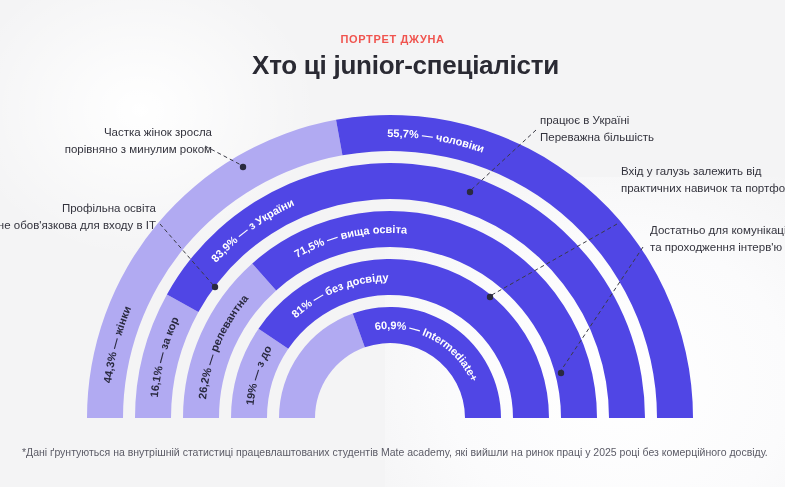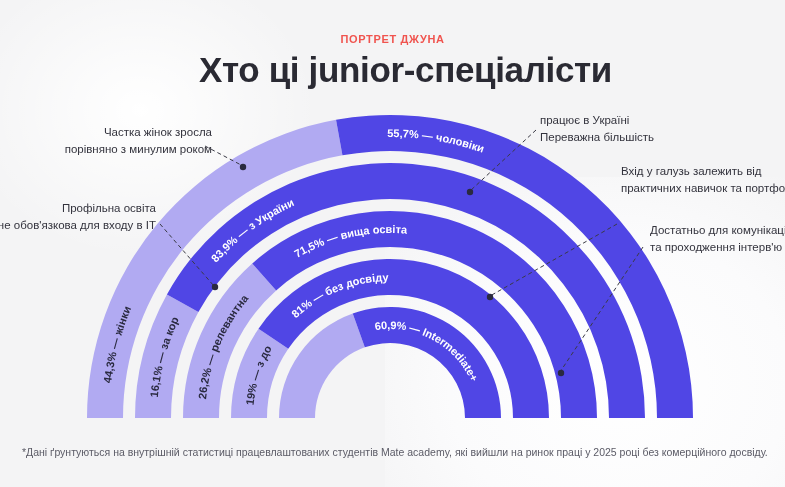--- a/index.html
+++ b/index.html
@@ -24,21 +24,21 @@
   }
 
   
   .kicker{
     position:absolute;top:33px;left:0;right:0;text-align:center;
     font-size:11px;font-weight:bold;letter-spacing:.06em;color:#F0544F;
     text-transform:uppercase;
   }
   .headline{
     position:absolute;top:50px;left:0;right:0;text-align:center;
-    font-size:35px;font-weight:bold;color:#2A2A33;letter-spacing:-.01em;padding-left:26px;
+    font-size:26px;font-weight:bold;color:#2A2A33;letter-spacing:-.01em;padding-left:26px;
   }
 
   
   #chart{position:absolute;left:0;top:0;width:785px;height:487px;}
   .arc-label{
     font-family:"Liberation Sans","DejaVu Sans",sans-serif;
     font-size:11px;font-weight:bold;letter-spacing:.01em;
   }
   .arc-label.on-dark{fill:#FFFFFF;}
   .arc-label.on-light{fill:#2A2A40;}

